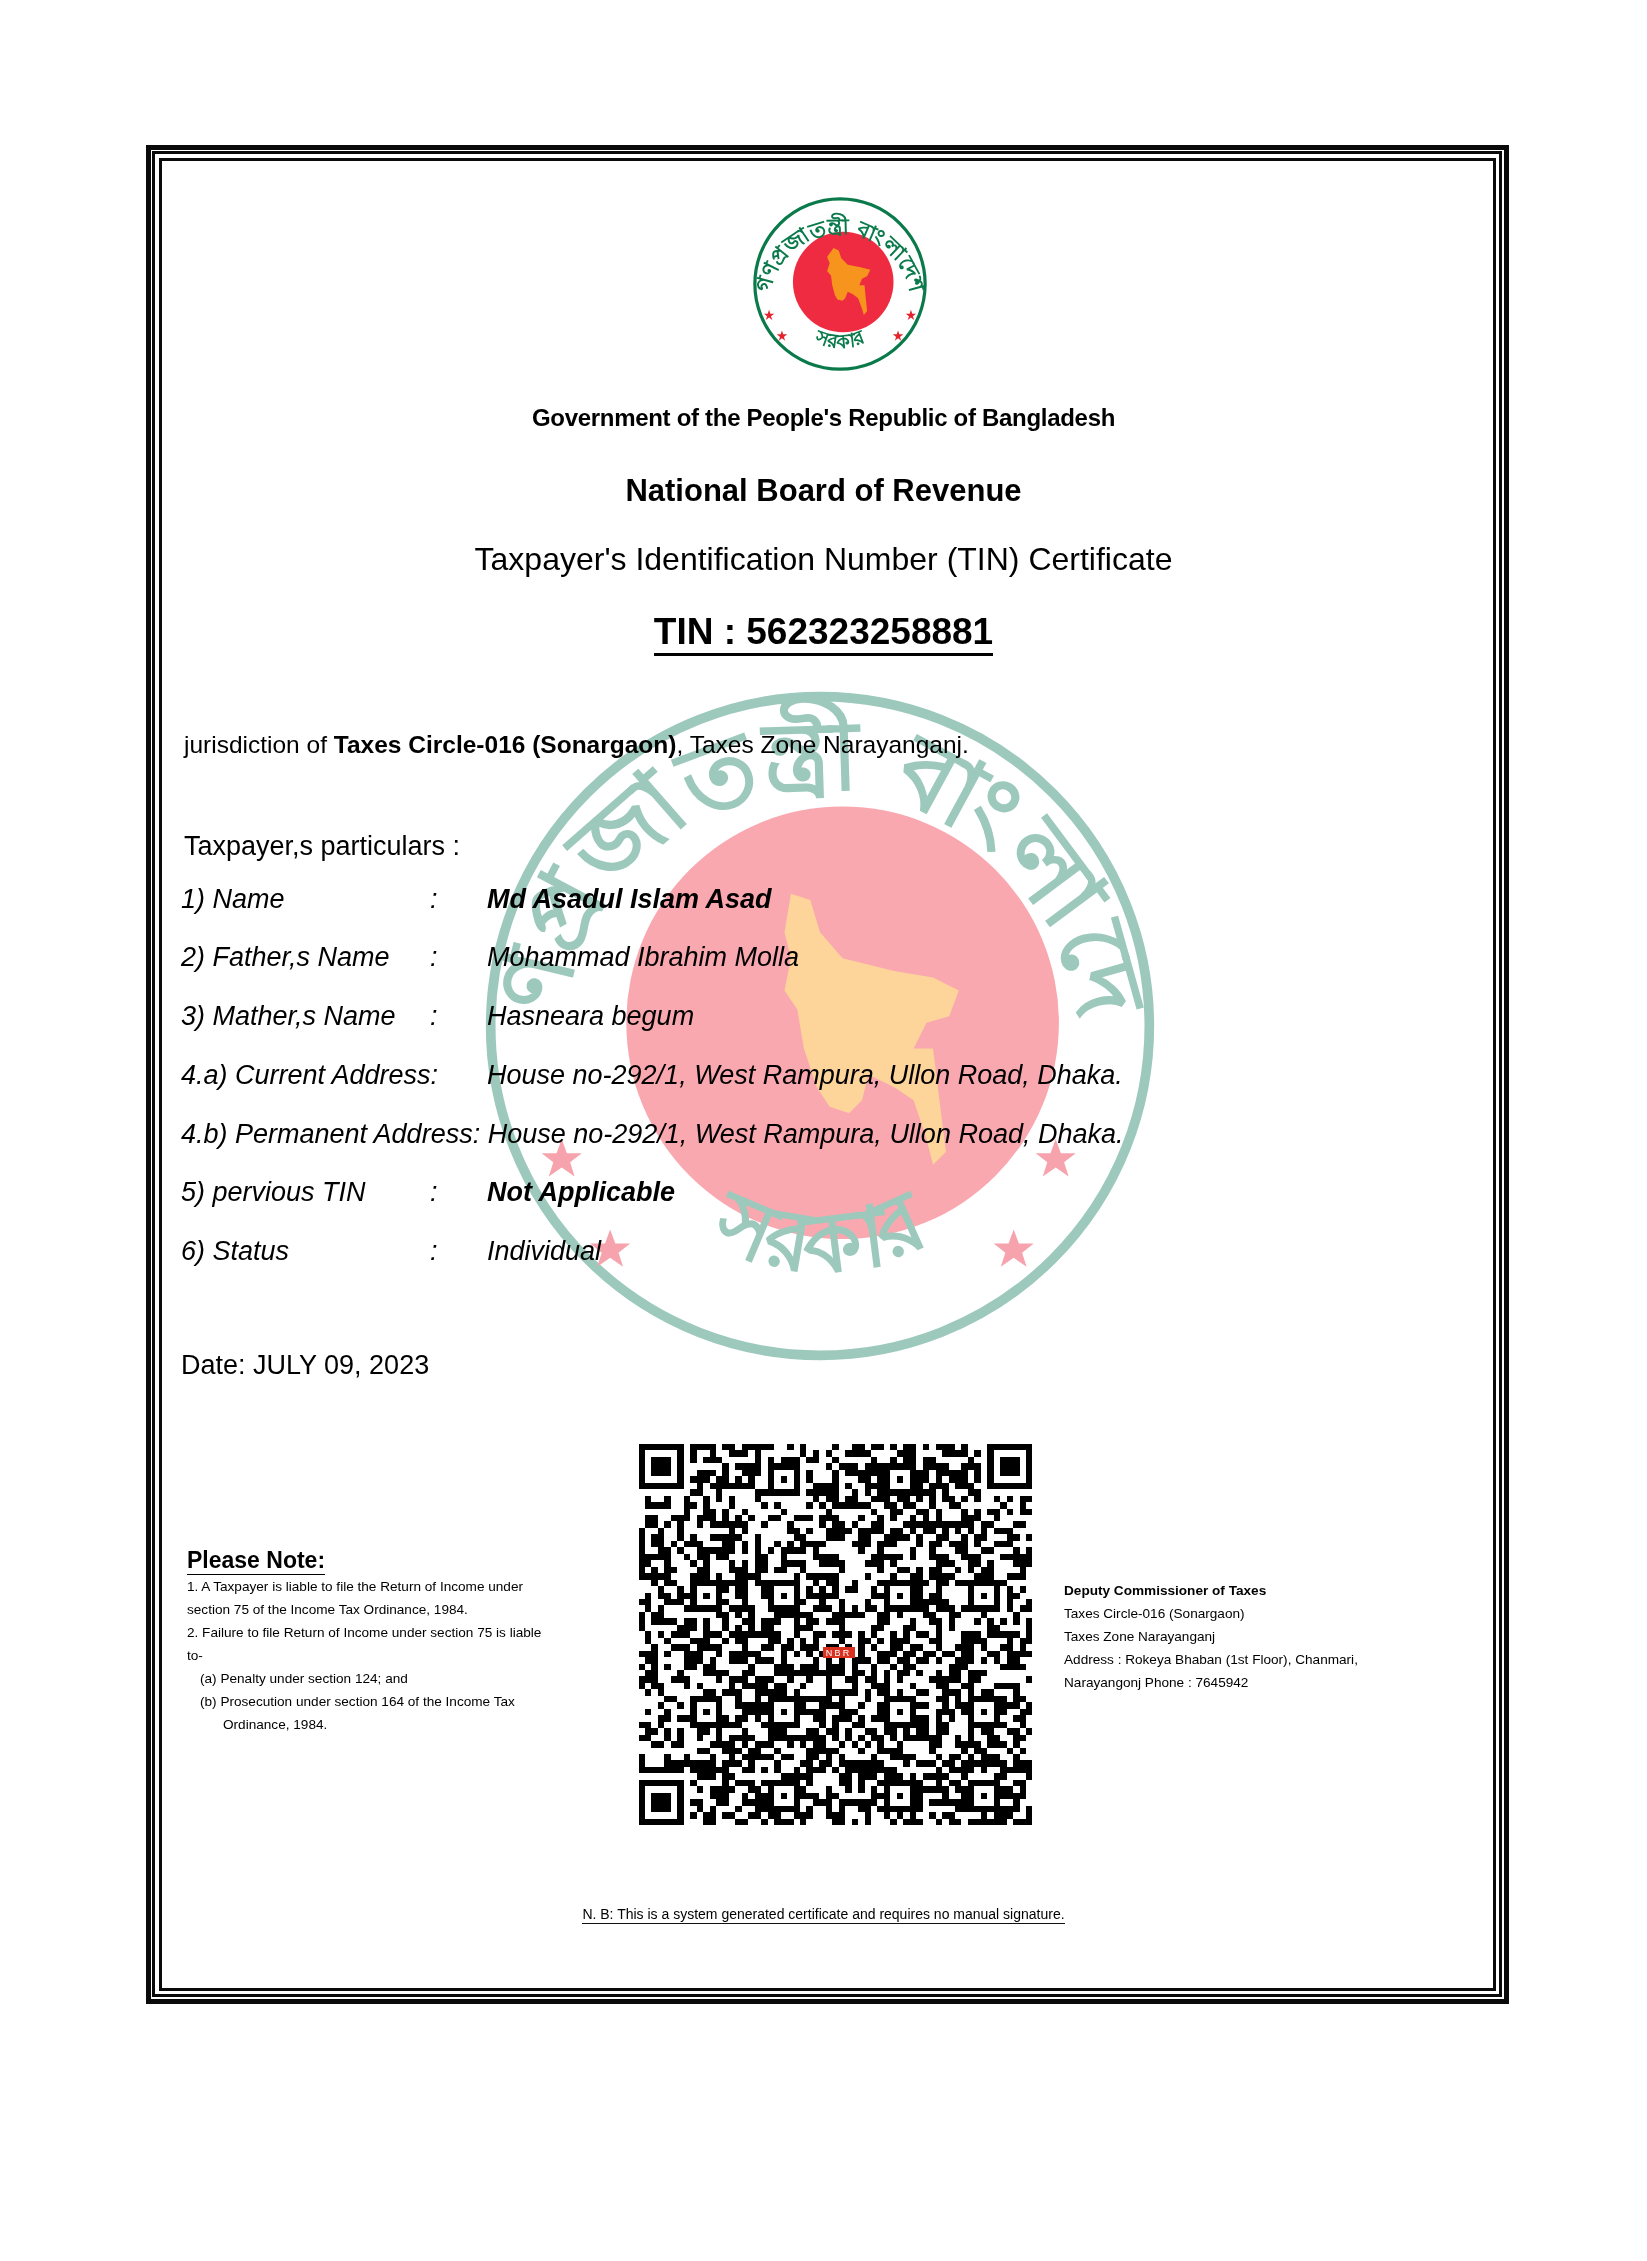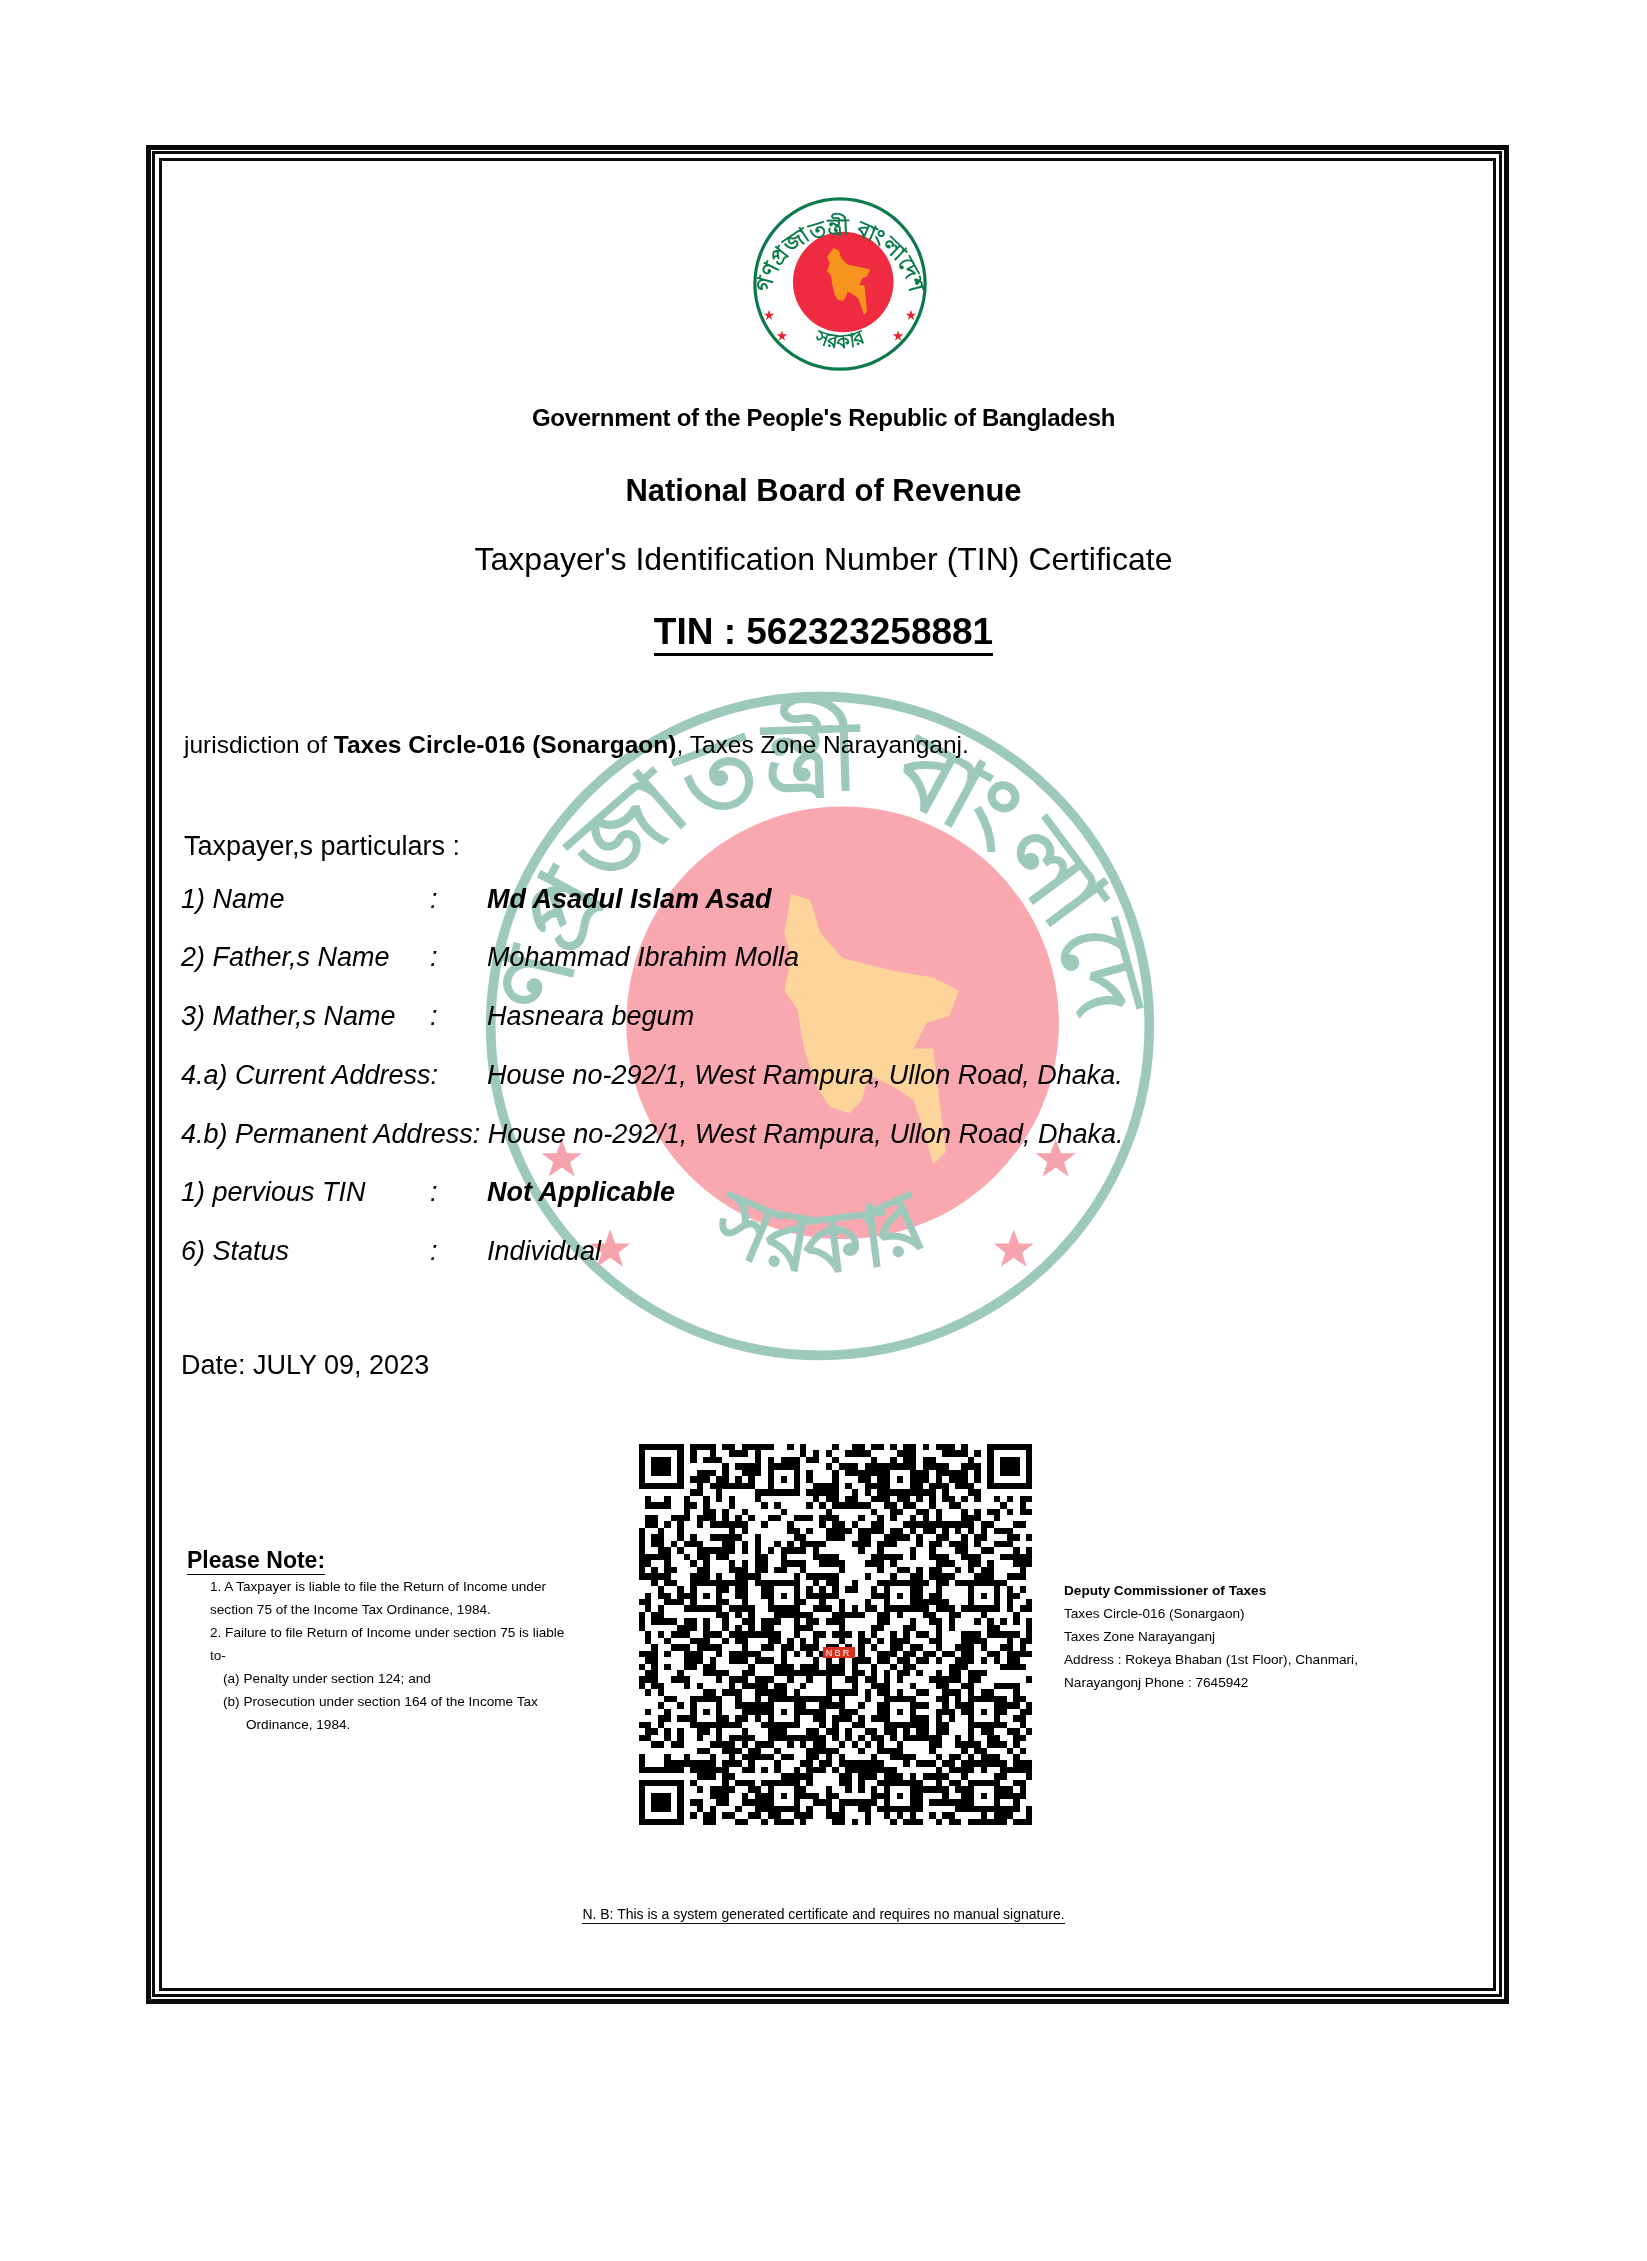--- a/index.html
+++ b/index.html
@@ -35,21 +35,21 @@
   .row .colon { position:absolute; left:249px; }
   .row .value { position:absolute; left:306px; }
   .row .bold { font-weight:bold; }
 
   .date { left:181px; top:1350px; font-size:27px; }
 
   .qr { left:638px; top:1444px; width:395px; height:381px; }
 
   .note { left:187px; top:1547px; width:426px; }
   .note-title { font-size:23px; font-weight:bold; display:inline-block; border-bottom:1.9px solid #000; line-height:27px; }
-  .note-line { font-size:13.6px; line-height:23px; white-space:nowrap;margin-left:23px; }
+  .note-line { font-size:13.6px; line-height:23px; white-space:nowrap; }
   .note-line.ind1 { padding-left:13px; }
   .note-line.ind2 { padding-left:36px; }
 
   .deputy { left:1064px; top:1579px; font-size:13.6px; line-height:23px; white-space:nowrap; }
   .deputy .t { font-weight:bold; }
 
   .nb { left:0; width:1647px; top:1905px; text-align:center; font-size:14px; }
   .nb span { display:inline-block; border-bottom:1.9px solid #111; line-height:18px; }
 </style>
 </head>
@@ -133,21 +133,21 @@
 </div>
 <div class="row" style="top:1060px;">
   <span class="label">4.a) Current Address:</span>
   <span class="value">House no-292/1, West Rampura, Ullon Road, Dhaka.</span>
 </div>
 <div class="row" style="top:1119px;">
   <span>4.b) Permanent Address:</span>
   <span>House no-292/1, West Rampura, Ullon Road, Dhaka.</span>
 </div>
 <div class="row" style="top:1177px;">
-  <span class="label">1) pervious TIN</span>
+  <span class="label">5) pervious TIN</span>
   <span class="colon">:</span>
   <span class="value bold">Not Applicable</span>
 </div>
 <div class="row" style="top:1236px;">
   <span class="label">6) Status</span>
   <span class="colon">:</span>
   <span class="value">Individual</span>
 </div>
 
 <div class="abs date">Date: JULY 09, 2023</div>

